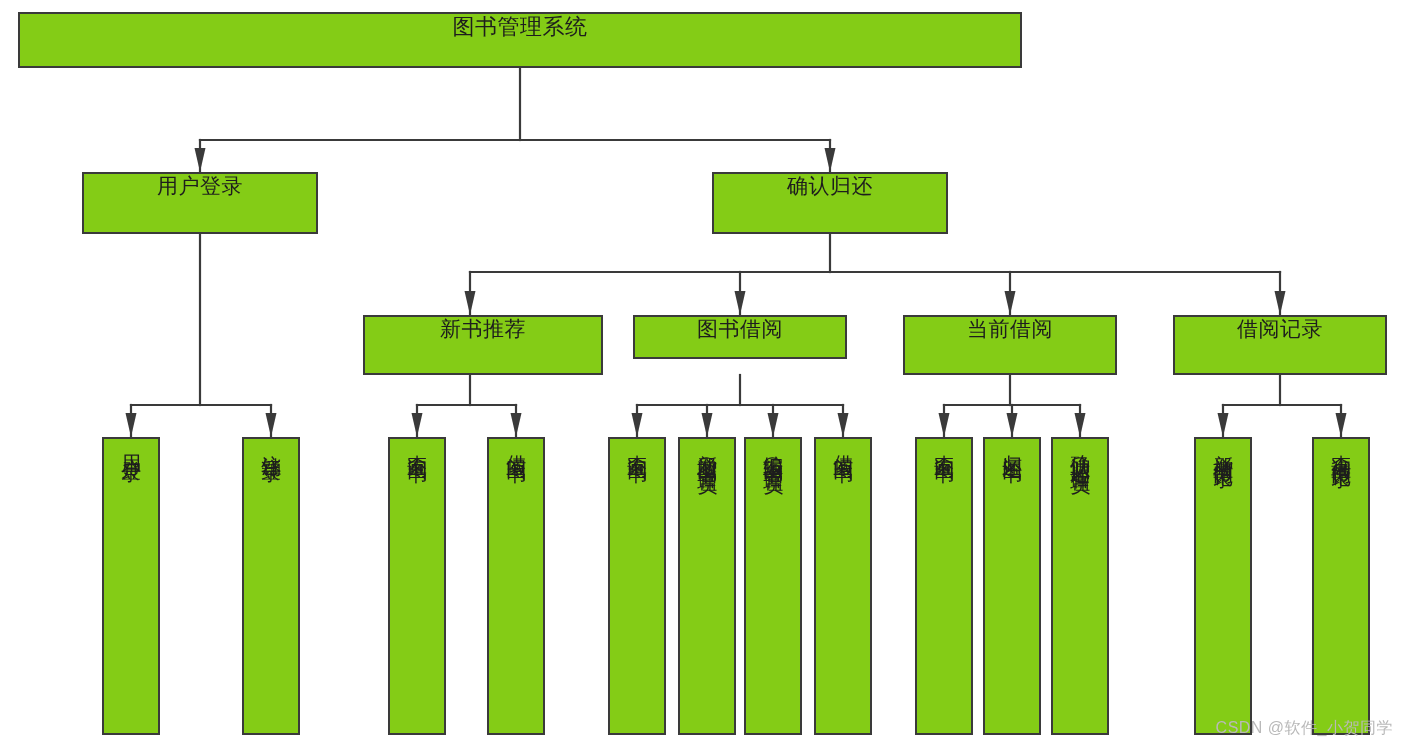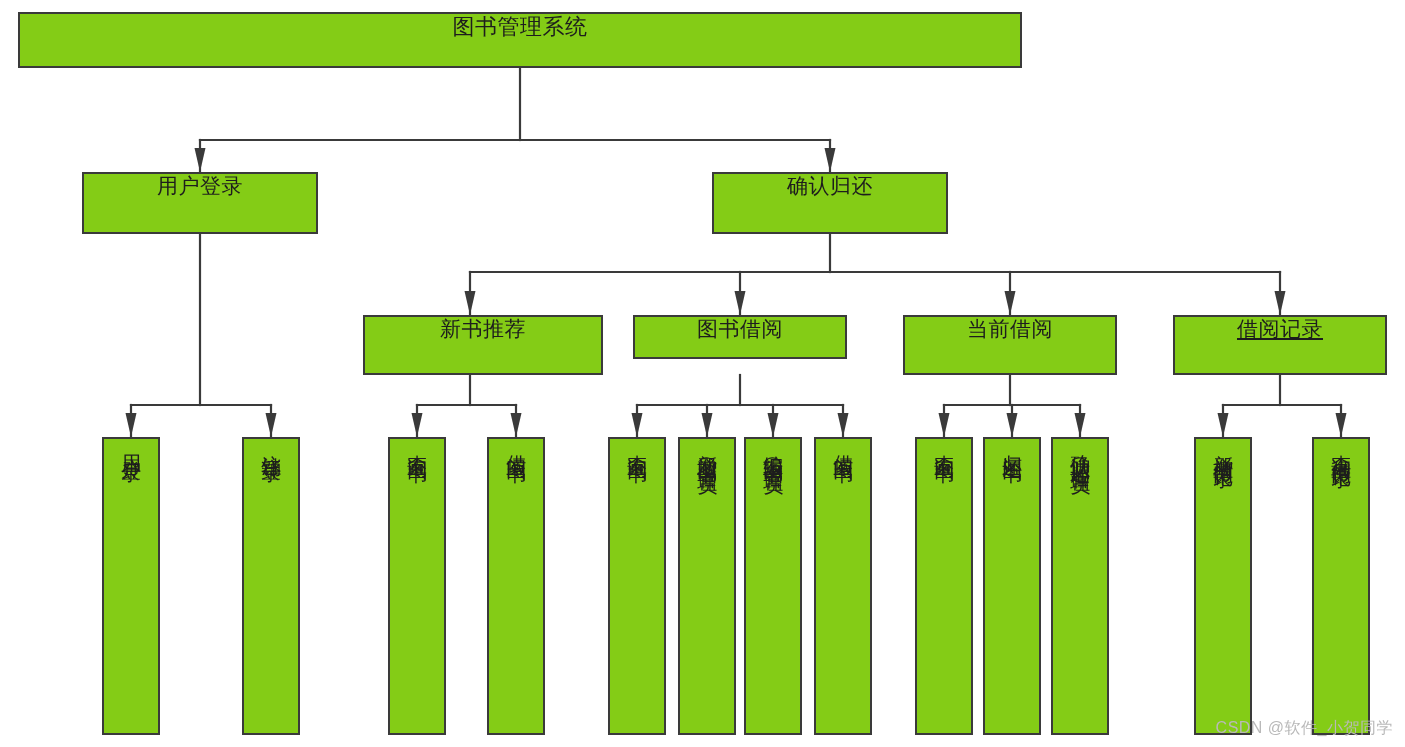--- a/index.html
+++ b/index.html
@@ -120,21 +120,21 @@
       <div class="node-box" style="left: 363px; top: 315px; width: 240px; height: 60px; border-color: rgb(58, 58, 58);">
         <span class="node-label" style="color: rgb(29, 29, 29);">新书推荐</span>
       </div>
       <div class="node-box" style="left: 633px; top: 315px; width: 214px; height: 44px; border-color: rgb(58, 58, 58);">
         <span class="node-label" style="color: rgb(29, 29, 29);">图书借阅</span>
       </div>
       <div class="node-box" style="left: 903px; top: 315px; width: 214px; height: 60px; border-color: rgb(58, 58, 58);">
         <span class="node-label" style="color: rgb(29, 29, 29);">当前借阅</span>
       </div>
       <div class="node-box" style="left: 1173px; top: 315px; width: 214px; height: 60px; border-color: rgb(58, 58, 58);">
-        <span class="node-label" style="color: rgb(29, 29, 29); text-decoration: underline;">借阅记录</span>
+        <span class="node-label" style="color: rgb(29, 29, 29);">借阅记录</span>
       </div>
       <div class="node-box vertical" style="left: 102px; top: 437px; width: 58px; height: 298px; border-color: rgb(58, 58, 58);">
         <span class="node-label" style="color: rgb(29, 29, 29);">用户登录</span>
       </div>
       <div class="node-box vertical" style="left: 242px; top: 437px; width: 58px; height: 298px; border-color: rgb(58, 58, 58);">
         <span class="node-label" style="color: rgb(29, 29, 29);">注销登录</span>
       </div>
       <div class="node-box vertical" style="left: 388px; top: 437px; width: 58px; height: 298px; border-color: rgb(58, 58, 58);">
         <span class="node-label" style="color: rgb(29, 29, 29);">查询图书</span>
       </div>

